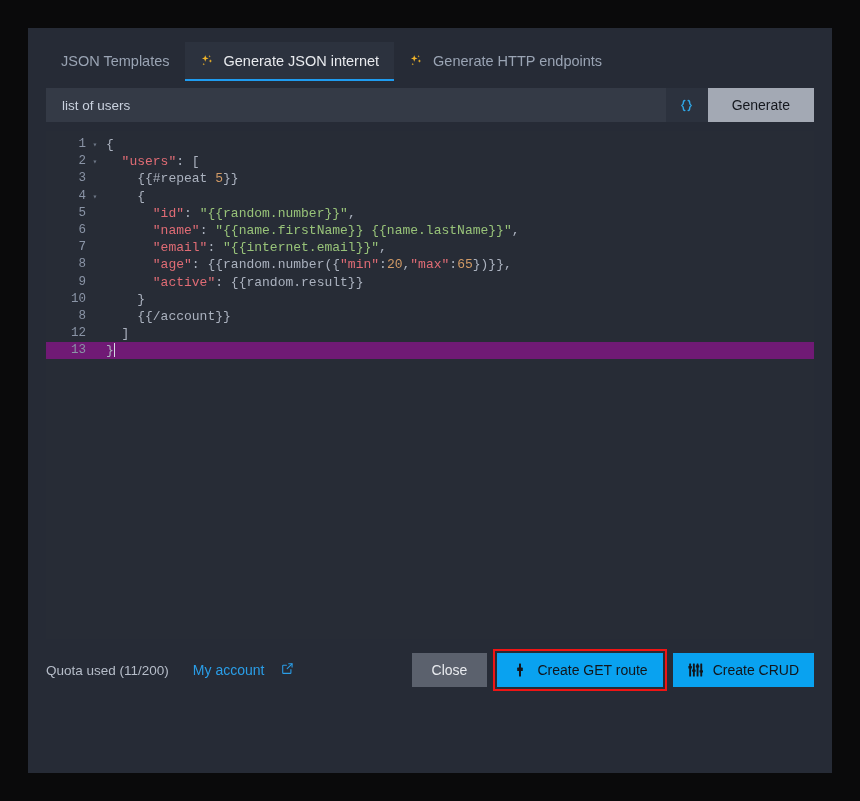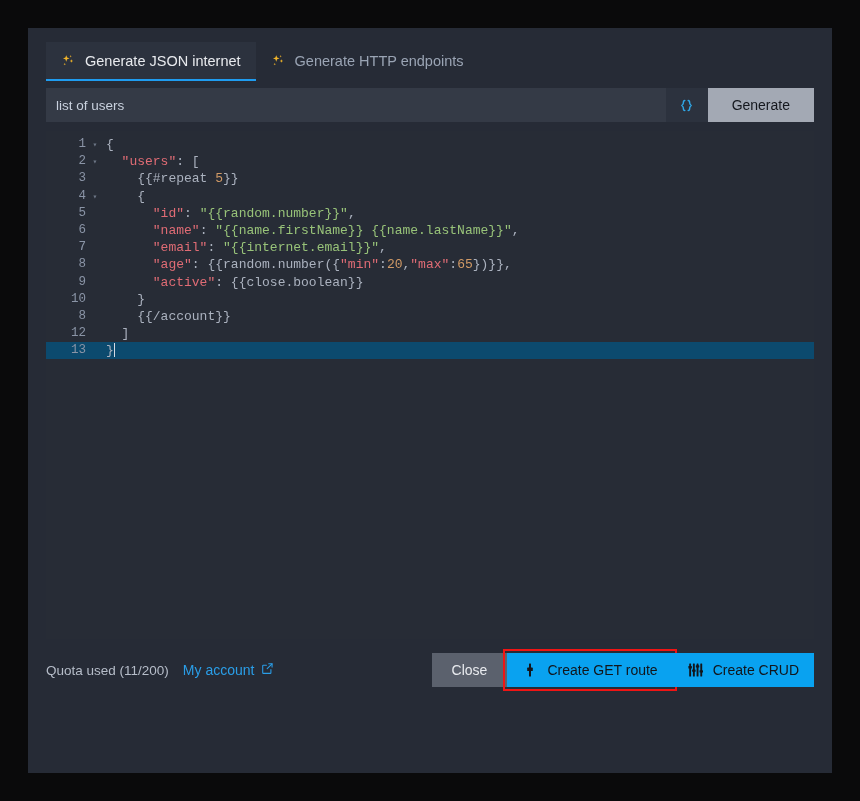--- a/index.html
+++ b/index.html
@@ -76,21 +76,21 @@
     flex: 0 0 auto;
   }
   .prompt-input {
     flex: 1 1 auto;
     background: #343a46;
     border: none;
     outline: none;
     color: #c9d1de;
     font-size: 13.5px;
     font-family: "Liberation Sans", sans-serif;
-    padding: 0 10px;
+    padding: 0 16px;
     height: 34px;
   }
   .prompt-input::placeholder { color: #6c7684; }
   .braces-btn {
     width: 42px;
     height: 34px;
     background: #2c323e;
     border: none;
     display: flex;
     align-items: center;
@@ -140,21 +140,21 @@
     font-size: 13px;
     line-height: 17.2px;
     padding-top: 5px;
   }
   .cline {
     display: flex;
     height: 17.2px;
     align-items: center;
     position: relative;
   }
-  .cline.active { background: #0c4a6e; }
+  .cline.active { background: #701a75; }
   .lnum {
     width: 42px;
     text-align: right;
     color: #8a94a6;
     font-size: 12.5px;
     flex: 0 0 auto;
     padding-right: 2px;
     font-family: "Liberation Mono", monospace;
     user-select: none;
   }
@@ -204,20 +204,21 @@
     flex: 1 1 auto;
   }
 
   
   .footer {
     height: 62px;
     display: flex;
     align-items: center;
     padding: 0 18px;
     flex: 0 0 auto;
+    gap: 10px;
   }
   .quota {
     color: #b6bdc9;
     font-size: 13.5px;
     white-space: nowrap;
   }
   .acct-link {
     color: #2a9ee8;
     font-size: 14px;
     text-decoration: none;
@@ -249,20 +250,23 @@
   .btn-focus { outline: 2px solid #f01414; outline-offset: 2px; }
 </style>
 </head>
 <body>
 
 <div id="backdrop"></div>
 
 <div id="modal">
 
   <div class="tabbar">
+    <button class="tab">
+      <span>JSON Templates</span>
+    </button>
     <button class="tab active">
       <svg class="sparkle" viewBox="0 0 16 16">
         <path d="M5.6 1.2 L6.55 3.75 L9.1 4.7 L6.55 5.65 L5.6 8.2 L4.65 5.65 L2.1 4.7 L4.65 3.75 Z" fill="#f0b429"></path>
         <path d="M11.1 5.6 L11.6 6.95 L12.95 7.45 L11.6 7.95 L11.1 9.3 L10.6 7.95 L9.25 7.45 L10.6 6.95 Z" fill="#f0b429"></path>
         <path d="M10.3 1.1 L10.65 2.0 L11.55 2.35 L10.65 2.7 L10.3 3.6 L9.95 2.7 L9.05 2.35 L9.95 2.0 Z" fill="#f0b429"></path>
         <path d="M4.0 9.6 L4.35 10.5 L5.25 10.85 L4.35 11.2 L4.0 12.1 L3.65 11.2 L2.75 10.85 L3.65 10.5 Z" fill="#f0b429"></path>
       </svg>
       <span>Generate JSON internet</span>
     </button>
     <button class="tab">
@@ -328,21 +332,21 @@
             <span class="ctext"><span class="k-plain">      </span><span class="k-key">"email"</span><span class="k-punct">: </span><span class="k-str">"{{internet.email}}"</span><span class="k-punct">,</span></span>
           </div>
           <div class="cline">
             <span class="lnum">8</span>
             <span class="fold"></span>
             <span class="ctext"><span class="k-plain">      </span><span class="k-key">"age"</span><span class="k-plain">: {{random.number({</span><span class="k-key">"min"</span><span class="k-punct">:</span><span class="k-num">20</span><span class="k-punct">,</span><span class="k-key">"max"</span><span class="k-punct">:</span><span class="k-num">65</span><span class="k-plain">})}},</span></span>
           </div>
           <div class="cline">
             <span class="lnum">9</span>
             <span class="fold"></span>
-            <span class="ctext"><span class="k-plain">      </span><span class="k-key">"active"</span><span class="k-plain">: {{close.boolean}}</span></span>
+            <span class="ctext"><span class="k-plain">      </span><span class="k-key">"active"</span><span class="k-plain">: {{random.result}}</span></span>
           </div>
           <div class="cline">
             <span class="lnum">10</span>
             <span class="fold"></span>
             <span class="ctext"><span class="k-punct">    }</span></span>
           </div>
           <div class="cline">
             <span class="lnum">8</span>
             <span class="fold"></span>
             <span class="ctext"><span class="k-plain">    {{/account}}</span></span>

